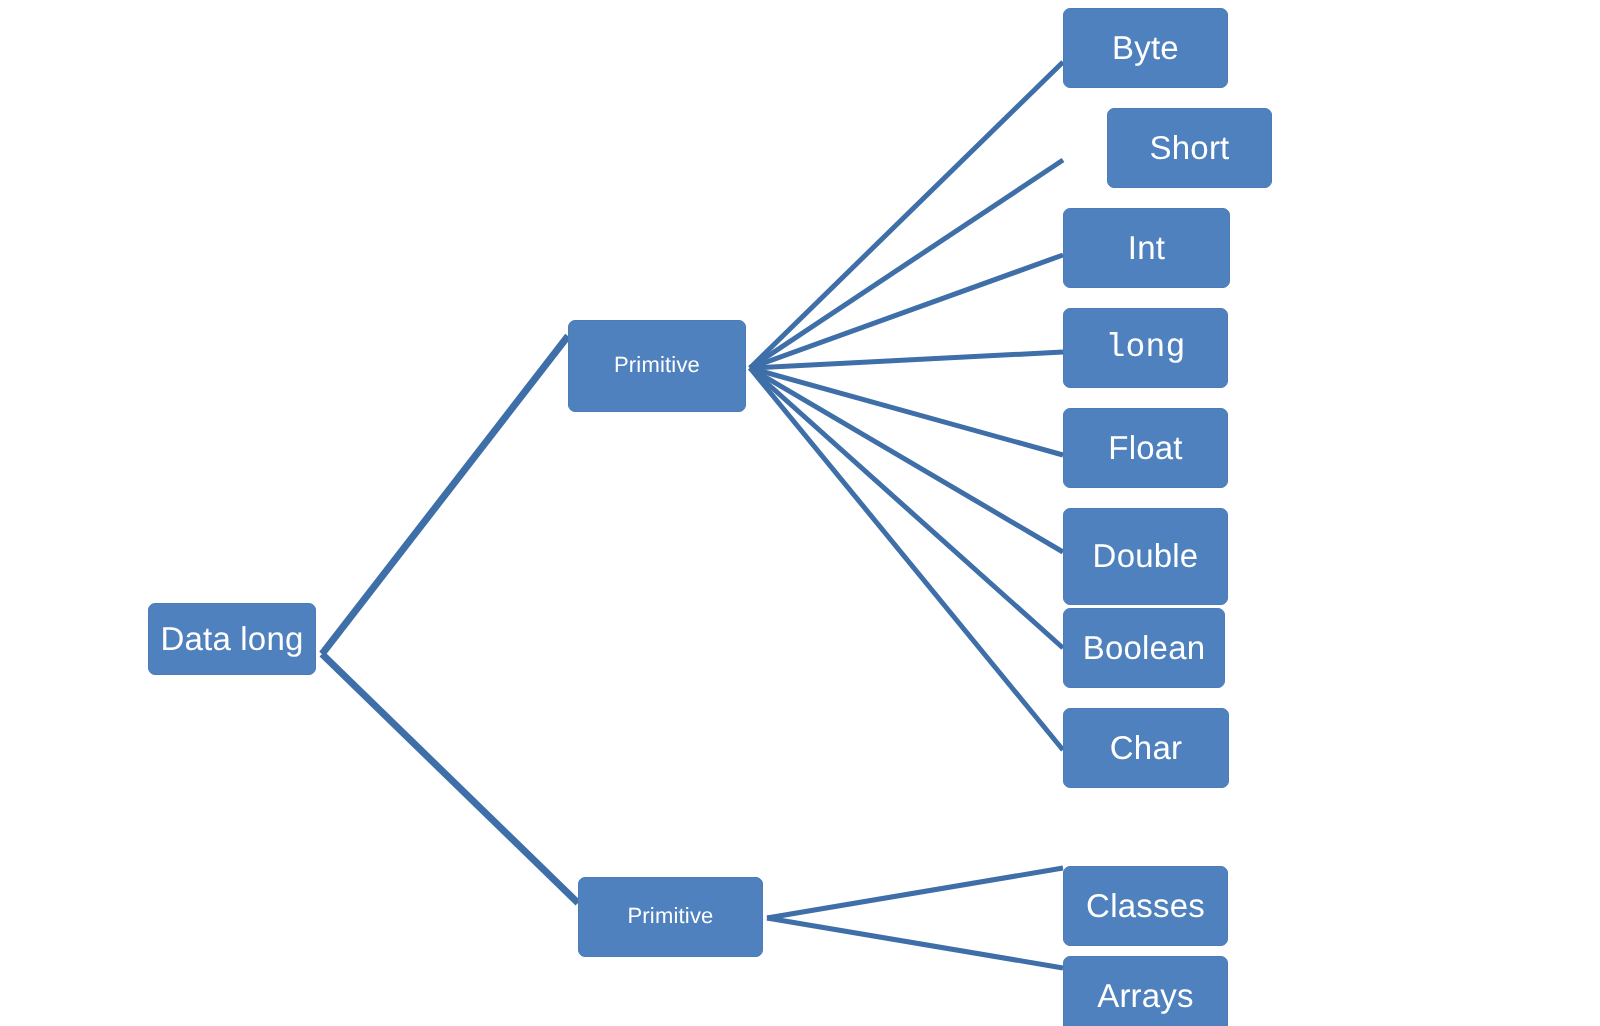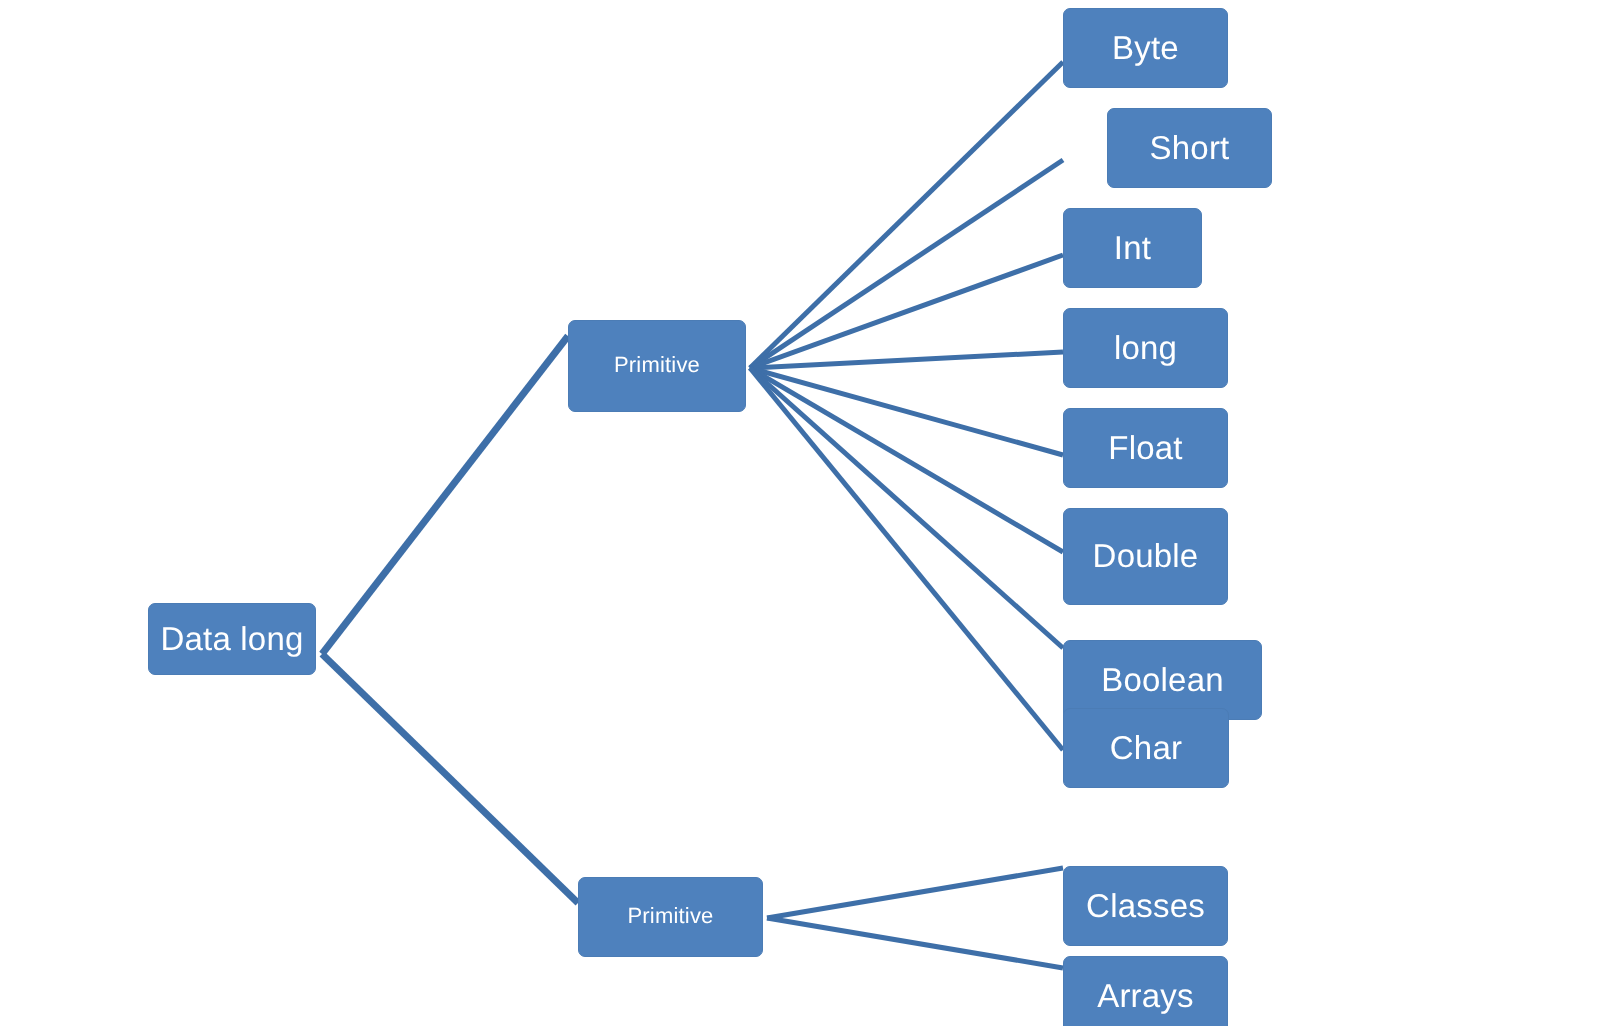--- a/index.html
+++ b/index.html
@@ -84,33 +84,33 @@
     <span class="node-label">Primitive</span>
   </div>
 
   <div id="leaf-host">
       <div class="node level-3" style="left: 1063px; top: 8px; width: 165px; height: 80px;">
         <span class="node-label">Byte</span>
       </div>
       <div class="node level-3" style="left: 1063px; top: 108px; width: 165px; height: 80px; margin-left: 44px;">
         <span class="node-label">Short</span>
       </div>
-      <div class="node level-3" style="left: 1063px; top: 208px; width: 139px; height: 80px;">
+      <div class="node level-3" style="left: 1063px; top: 208px; width: 167px; height: 80px;">
         <span class="node-label">Int</span>
       </div>
-      <div class="node level-3" style="left: 1063px; top: 308px; width: 165px; height: 80px;">
+      <div class="node level-3" style="left: 1063px; top: 308px; width: 165px; height: 80px; font-family: Liberation Mono, monospace;">
         <span class="node-label">long</span>
       </div>
       <div class="node level-3" style="left: 1063px; top: 408px; width: 165px; height: 80px;">
         <span class="node-label">Float</span>
       </div>
       <div class="node level-3" style="left: 1063px; top: 508px; width: 165px; height: 97px;">
         <span class="node-label">Double</span>
       </div>
-      <div class="node level-3" style="left: 1063px; top: 608px; width: 199px; height: 80px; margin-top: 32px;">
+      <div class="node level-3" style="left: 1063px; top: 608px; width: 162px; height: 80px;">
         <span class="node-label">Boolean</span>
       </div>
       <div class="node level-3" style="left: 1063px; top: 708px; width: 166px; height: 80px;">
         <span class="node-label">Char</span>
       </div>
       <div class="node level-3" style="left: 1063px; top: 828px; width: 165px; height: 80px; margin-top: 38px;">
         <span class="node-label">Classes</span>
       </div>
       <div class="node level-3" style="left: 1063px; top: 928px; width: 165px; height: 80px; margin-top: 28px;">
         <span class="node-label">Arrays</span>

